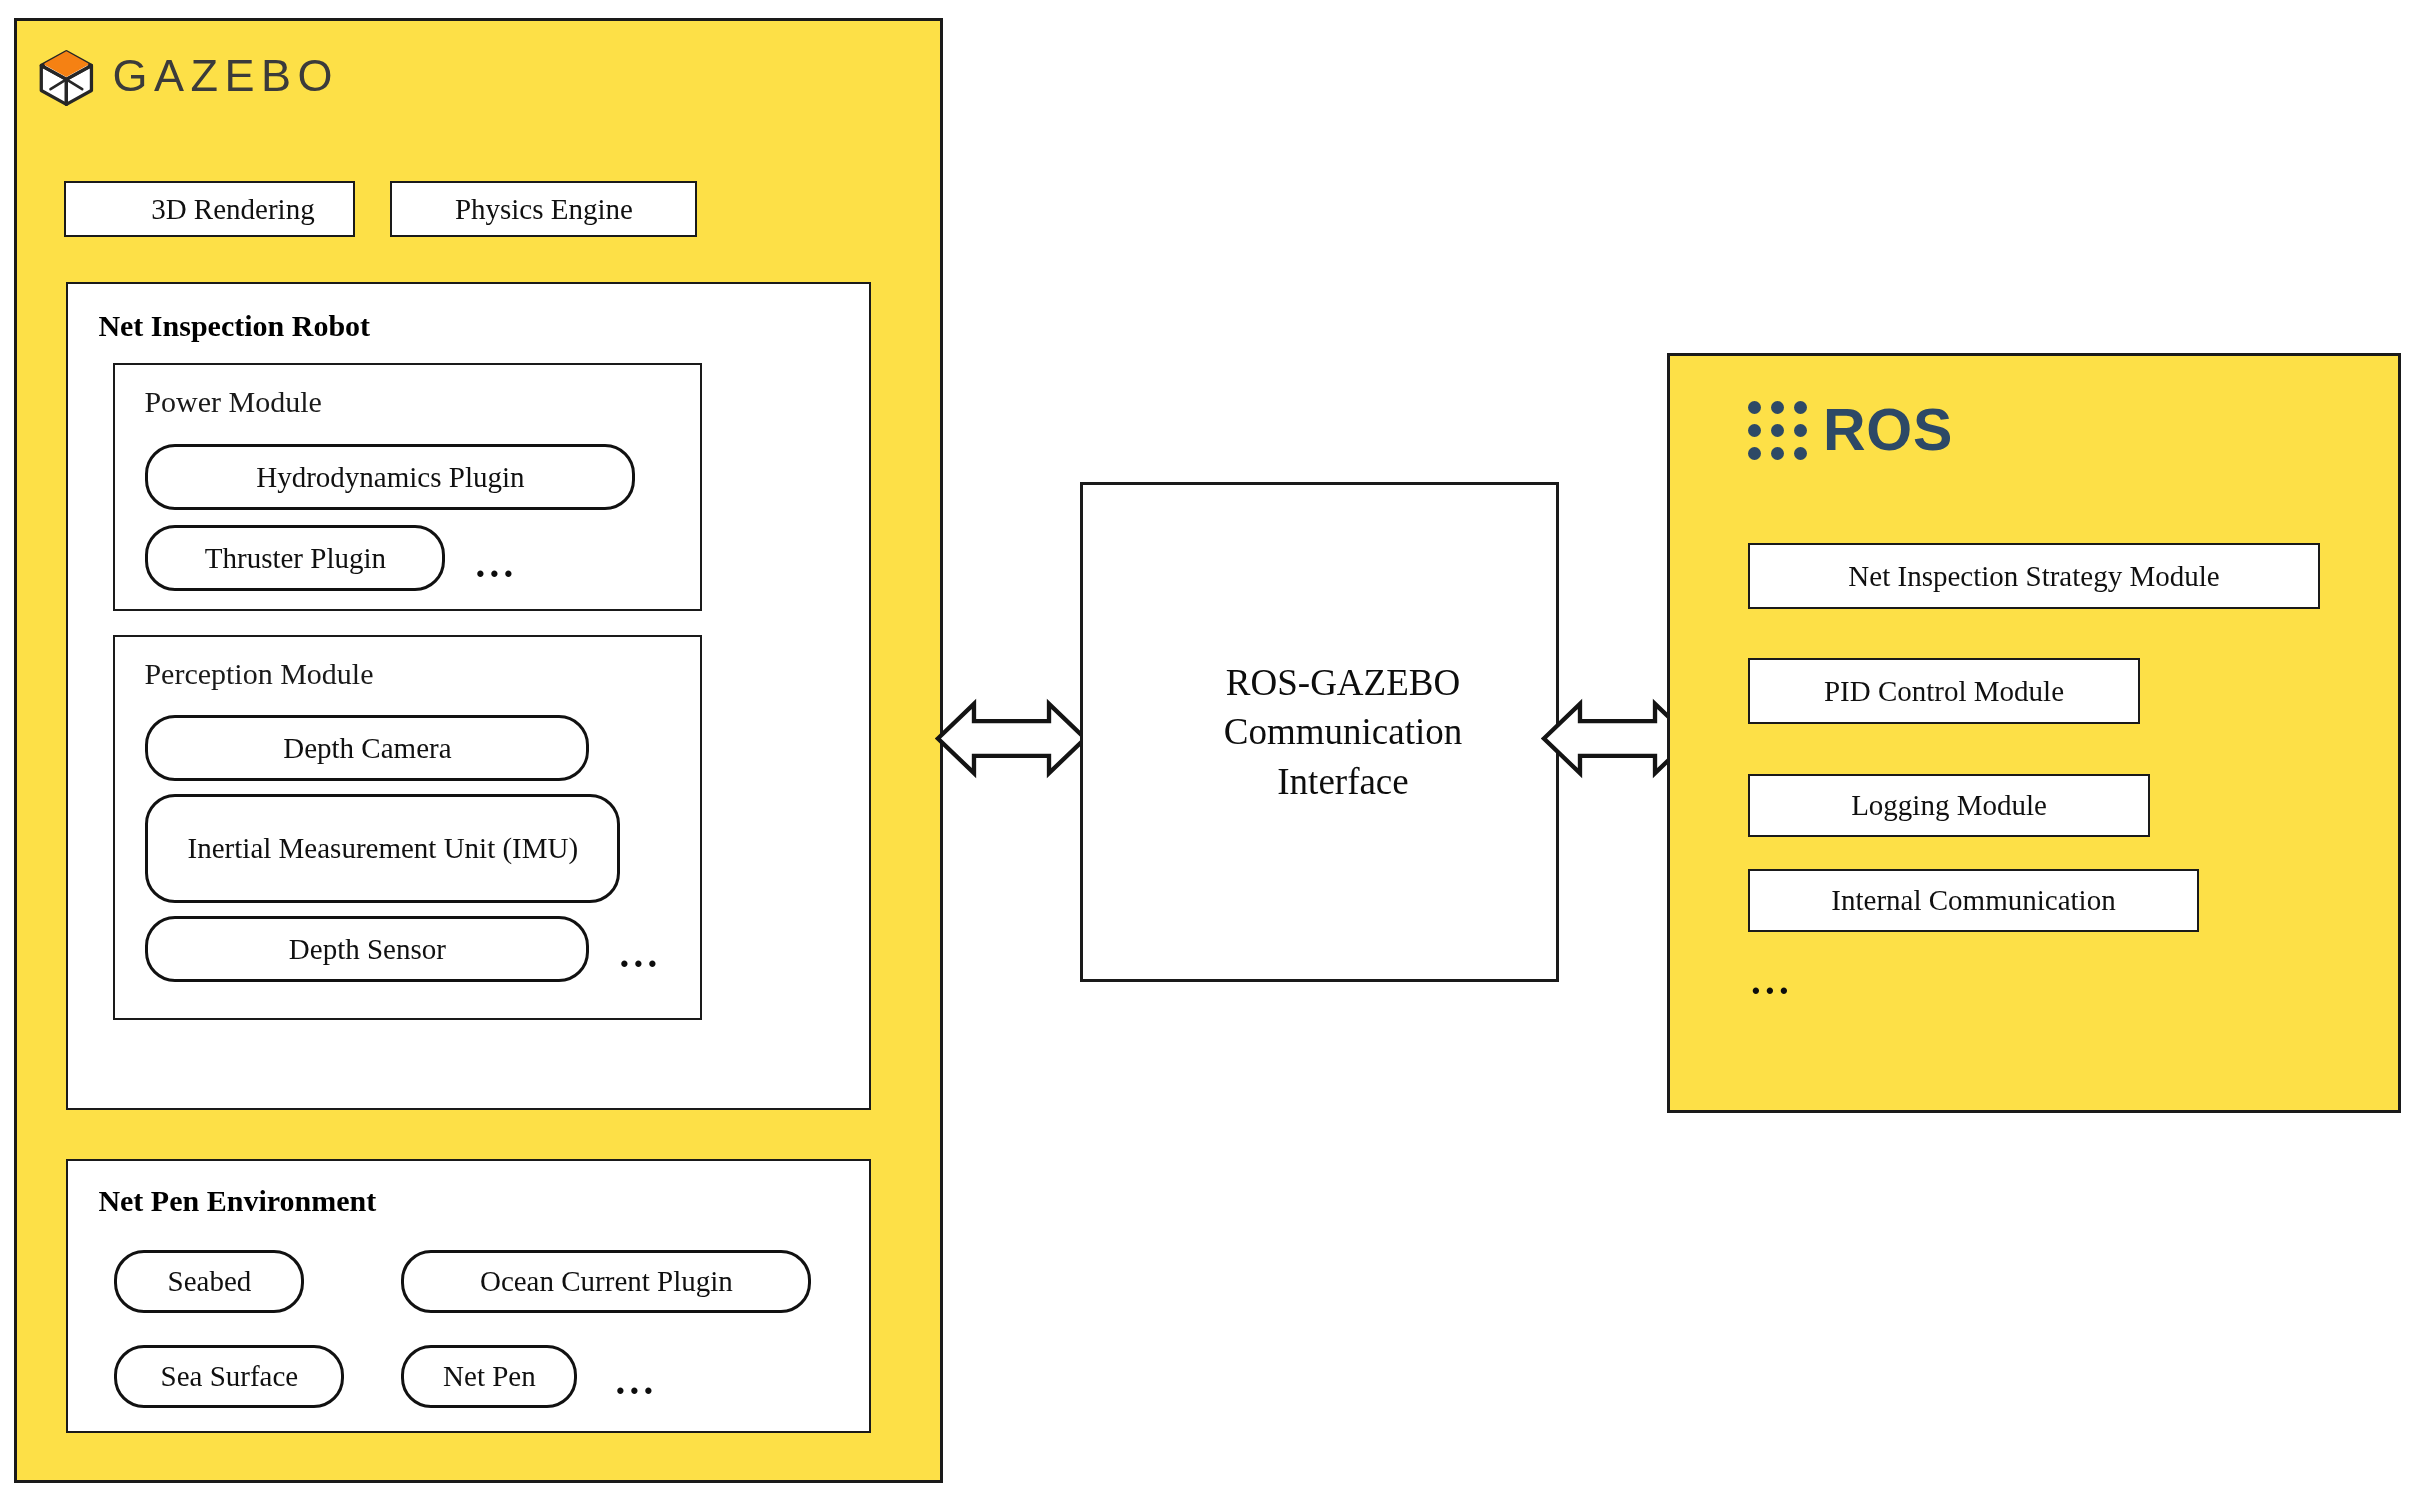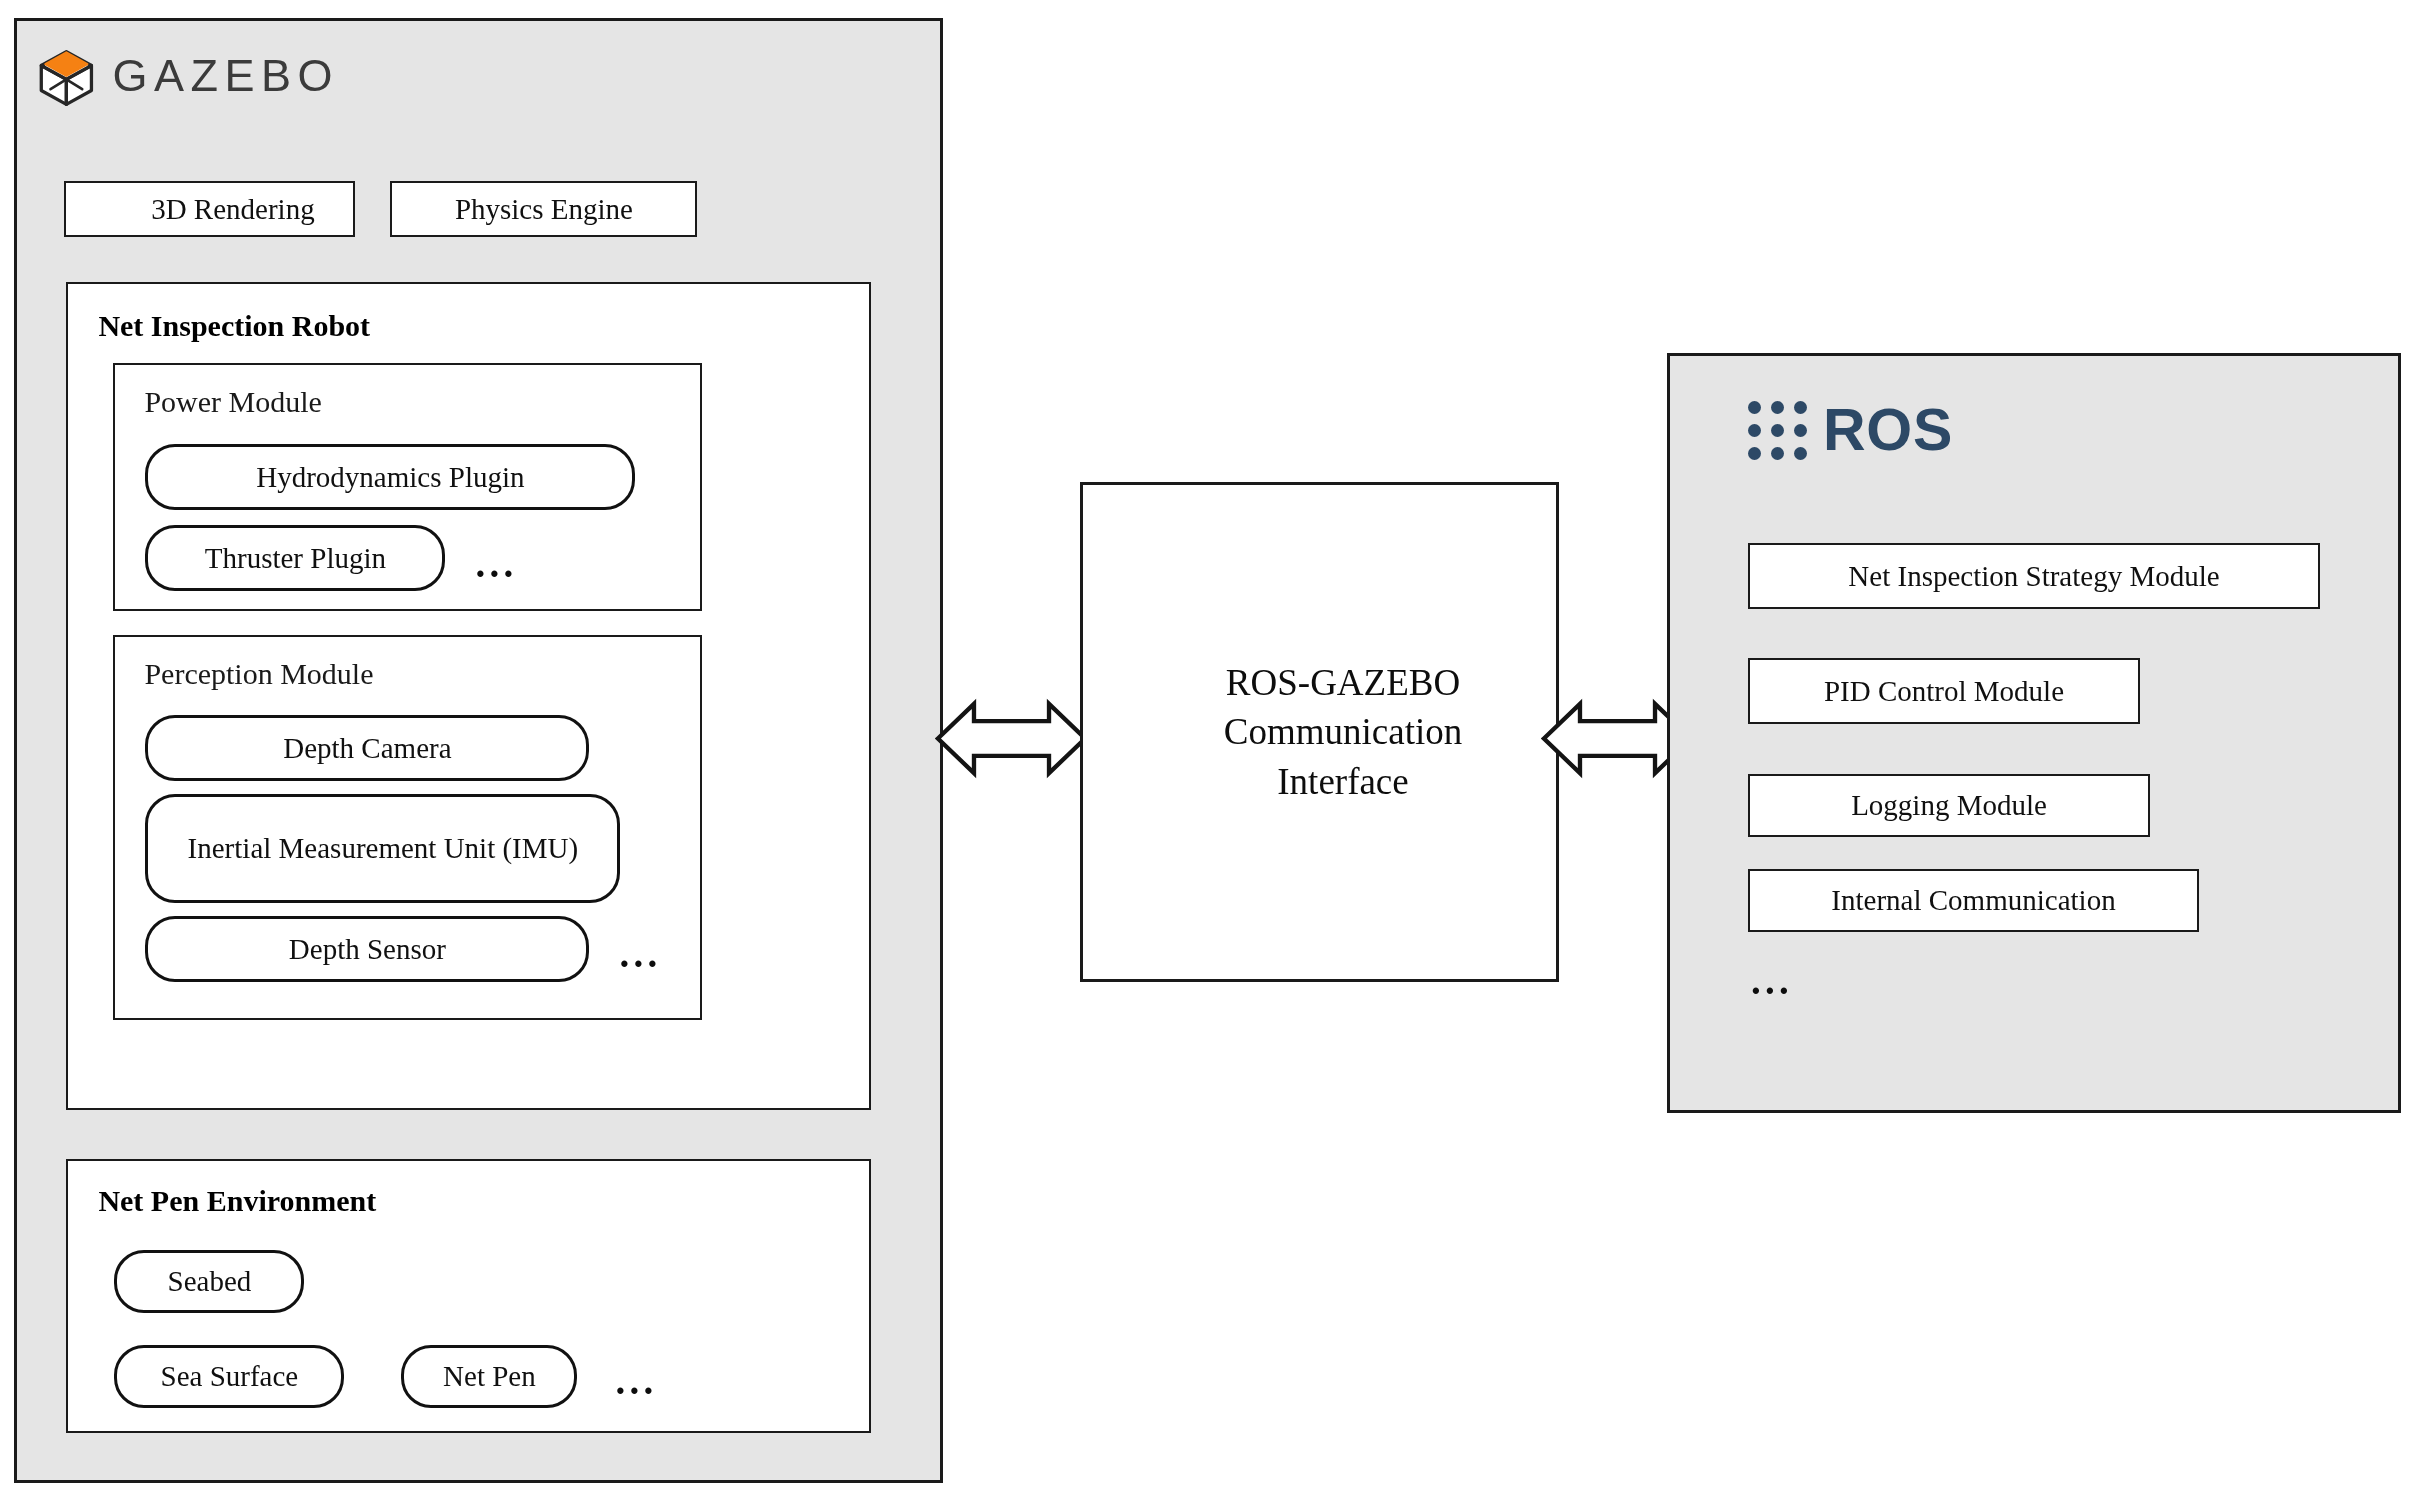--- a/index.html
+++ b/index.html
@@ -14,21 +14,21 @@
     background: #ffffff;
     font-family: "Liberation Serif", serif;
     overflow: hidden;
   }
 
   
   .abs { position: absolute; box-sizing: border-box; }
 
   .panel {
     border: 3.6px solid #1a1a1a;
-    background: #e5e5e5;
+    background: #fde047;
   }
   .group-box {
     border: 2.9px solid #1a1a1a;
     background: #ffffff;
   }
   .rect-box {
     border: 2.9px solid #1a1a1a;
     background: #ffffff;
     display: flex;
     align-items: center;
@@ -202,20 +202,23 @@
     </div>
 
     <div class="abs group-box" style="left:49px; top:1138px; width:805px; height:274px;">
 
       <div class="abs group-title" style="left:30px; top:23px;">Net Pen Environment</div>
 
       <div class="abs pill" style="left:46px; top:89px; width:190px; height:63px;">
         <span>Seabed</span>
       </div>
 
+      <div class="abs pill" style="left:333px; top:89px; width:410px; height:63px;">
+        <span>Ocean Current Plugin</span>
+      </div>
 
       <div class="abs pill" style="left:46px; top:184px; width:230px; height:63px;">
         <span>Sea Surface</span>
       </div>
 
       <div class="abs pill" style="left:333px; top:184px; width:176px; height:63px;">
         <span>Net Pen</span>
       </div>
 
       <div class="abs ellipsis" style="left:547px; top:200px;">...</div>

